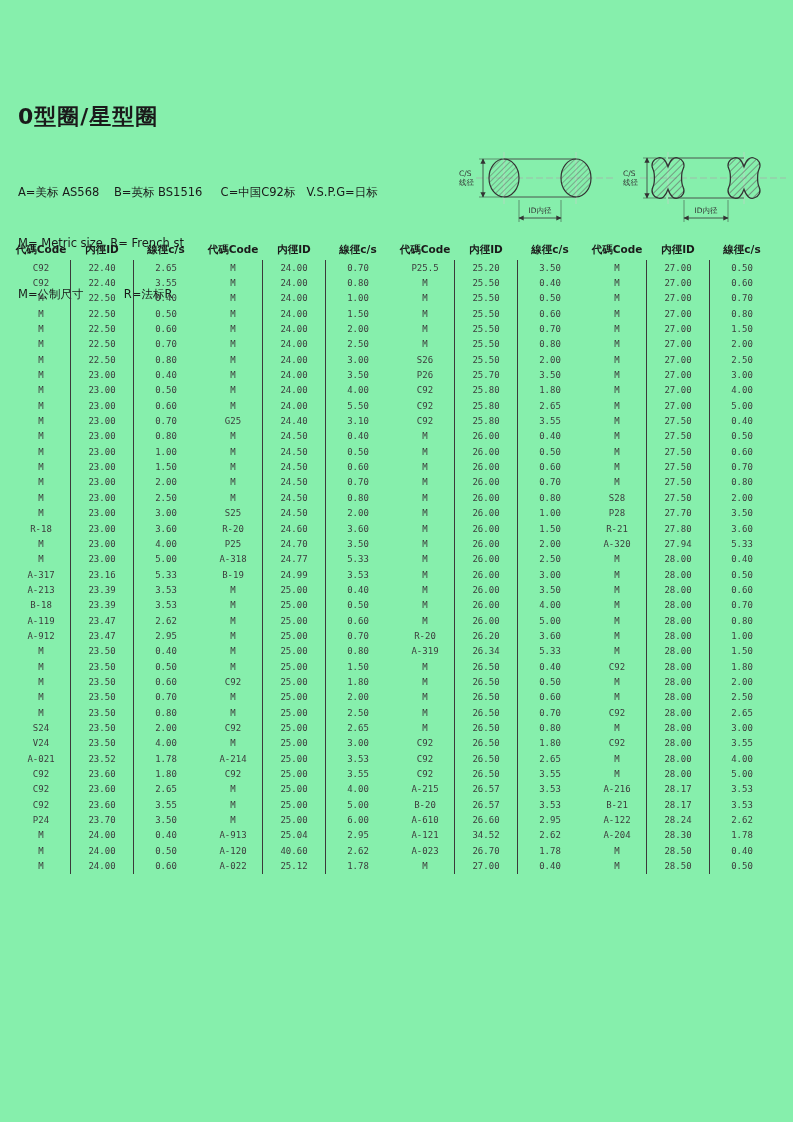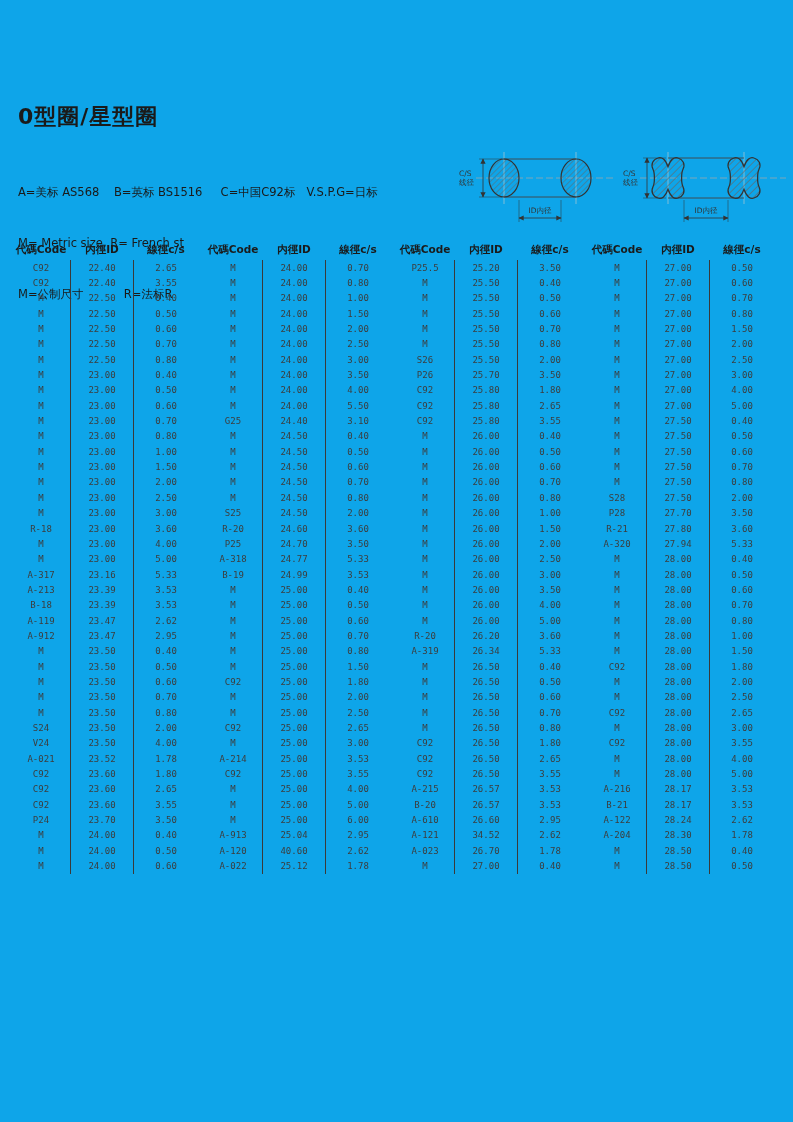--- a/index.html
+++ b/index.html
@@ -1,17 +1,17 @@
 <!DOCTYPE html>
 <html><head>
 <meta charset="utf-8">
 <style>
   html,body { margin:0; padding:0; background:#888; }
   .page {
-    position:relative; width:793px; height:1122px; background:#0ea5e9;
+    position:relative; width:793px; height:1122px; background:#86efac;
     margin:0 auto; overflow:hidden;
     font-family:"Liberation Sans", sans-serif; color:#1a1a1a;
   }
   .title {
     position:absolute; left:18px; top:102px;
     font-size:22px; font-weight:bold; letter-spacing:1px;
     font-family:"DejaVu Sans", sans-serif;
   }
   .legend {
     position:absolute; left:18px; top:150px;

